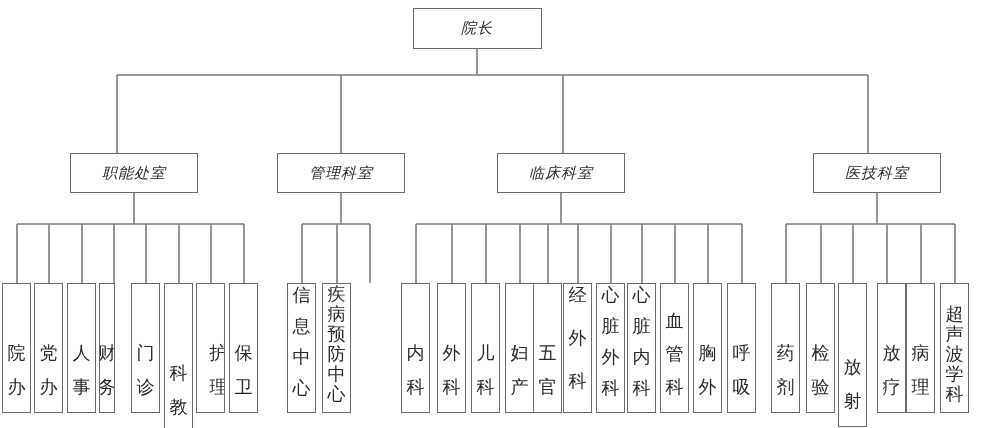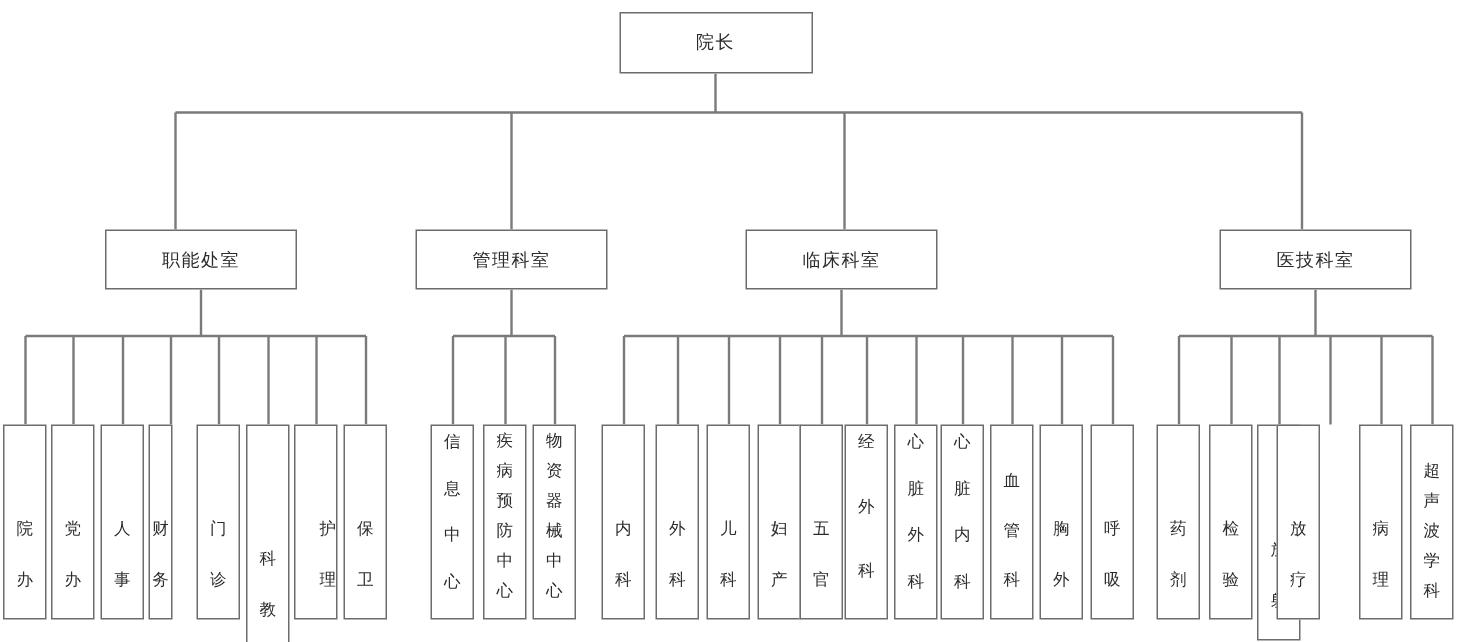--- a/index.html
+++ b/index.html
@@ -7,27 +7,27 @@
     position:relative;width:982px;height:428px;background:var(--bg,#fff);
     font-family:"Liberation Sans","DejaVu Sans",sans-serif;color:var(--txt,#2b2b2b);
     overflow:hidden;
   }
   #stage svg{position:absolute;left:0;top:0;}
   .node{
     position:absolute;background:#fff;border:1.5px solid var(--border,#6c6c6c);
     box-sizing:border-box;
   }
   .lvl{display:flex;align-items:center;justify-content:center;}
-  .hlabel{font-size:12px;letter-spacing:1px;white-space:nowrap;}
+  .hlabel{font-size:15px;letter-spacing:1px;white-space:nowrap;font-style:italic;}
   .dept{
     display:flex;flex-direction:column;justify-content:flex-end;align-items:center;
     padding-bottom:8px;overflow:hidden;
   }
   .vlabel{
-    width:1.1em;font-size:11px;word-break:break-all;text-align:center;
+    width:1.1em;font-size:18px;word-break:break-all;text-align:center;
   }
 </style>
 </head>
 <body>
 
 <div id="stage" style="--line: #7a7a7a; --border: #6c6c6c; --txt: #2b2b2b; --bg: #ffffff;">
     <svg width="982" height="428">
       <line x1="477" y1="49" x2="477" y2="75" stroke="#7a7a7a" stroke-width="1.6"></line>
       <line x1="117" y1="75" x2="868" y2="75" stroke="#7a7a7a" stroke-width="1.6"></line>
       <line x1="117" y1="75" x2="117" y2="153" stroke="#7a7a7a" stroke-width="1.6"></line>
@@ -103,23 +103,20 @@
     </div>
     <div class="node lvl" style="left: 277px; top: 153px; width: 128px; height: 40px;">
       <div class="hlabel">管理科室</div>
     </div>
     <div class="node dept" style="left: 287px; top: 283px; width: 29px; height: 130px;">
       <div class="vlabel" style="line-height: 31px;">信息中心</div>
     </div>
     <div class="node dept" style="left: 322px; top: 283px; width: 29px; height: 130px;">
       <div class="vlabel" style="line-height: 20px;">疾病预防中心</div>
     </div>
-    <div class="node dept" style="left: 355px; top: 283px; width: 29px; height: 130px;">
-      <div class="vlabel" style="line-height: 20px;">物资器械中心</div>
-    </div>
     <div class="node lvl" style="left: 497px; top: 153px; width: 128px; height: 40px;">
       <div class="hlabel">临床科室</div>
     </div>
     <div class="node dept" style="left: 401px; top: 283px; width: 29px; height: 130px;">
       <div class="vlabel" style="line-height: 34px;">内科</div>
     </div>
     <div class="node dept" style="left: 437px; top: 283px; width: 29px; height: 130px;">
       <div class="vlabel" style="line-height: 34px;">外科</div>
     </div>
     <div class="node dept" style="left: 471px; top: 283px; width: 29px; height: 130px;">
@@ -154,21 +151,21 @@
     </div>
     <div class="node dept" style="left: 771px; top: 283px; width: 29px; height: 130px;">
       <div class="vlabel" style="line-height: 34px;">药剂</div>
     </div>
     <div class="node dept" style="left: 806px; top: 283px; width: 29px; height: 130px;">
       <div class="vlabel" style="line-height: 34px;">检验</div>
     </div>
     <div class="node dept" style="left: 838px; top: 283px; width: 29px; height: 144px;">
       <div class="vlabel" style="line-height: 34px;">放射</div>
     </div>
-    <div class="node dept" style="left: 851px; top: 283px; width: 29px; height: 130px;">
+    <div class="node dept" style="left: 877px; top: 283px; width: 29px; height: 130px;">
       <div class="vlabel" style="line-height: 34px;">放疗</div>
     </div>
     <div class="node dept" style="left: 906px; top: 283px; width: 29px; height: 130px;">
       <div class="vlabel" style="line-height: 34px;">病理</div>
     </div>
     <div class="node dept" style="left: 940px; top: 283px; width: 29px; height: 130px;">
       <div class="vlabel" style="line-height: 20px;">超声波学科</div>
     </div>
   </div>
 

